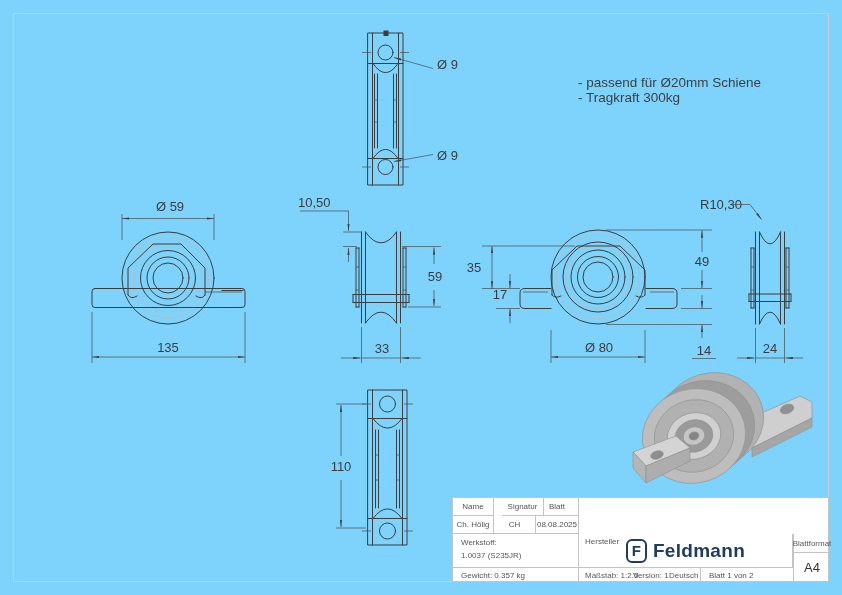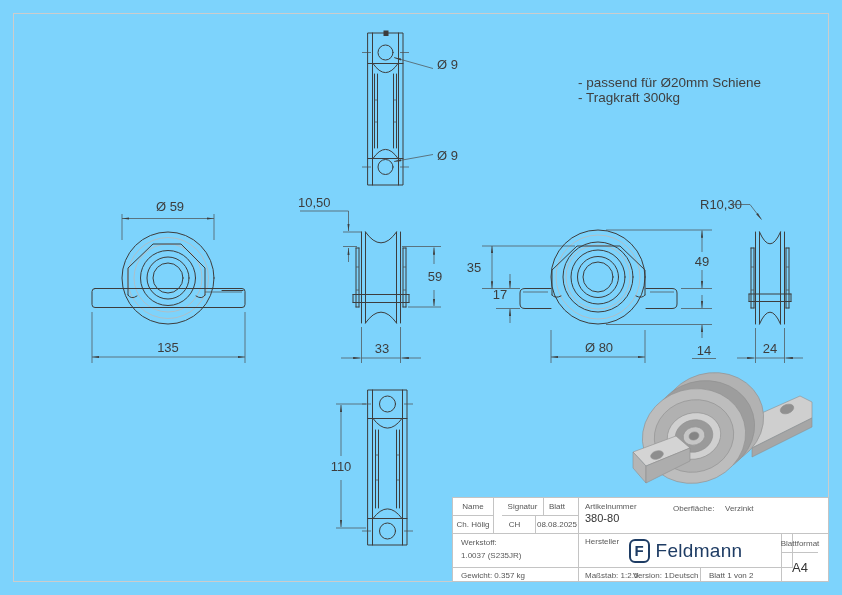--- a/index.html
+++ b/index.html
@@ -16,21 +16,21 @@
       box-sizing:border-box;background:#fff;font-size:8px;color:#555;}
   .c{position:absolute;box-sizing:border-box;display:flex;align-items:center;justify-content:center;}
   .bb{border-bottom:1px solid #c4c4c4;} .br{border-right:1px solid #c4c4c4;text-align:right;} .bl{border-left:1px solid #c4c4c4;}
   .left{justify-content:flex-start;padding-left:8px;}
   .sm{font-size:8px;color:#5a5a5a;}
   .artno{font-size:11px;color:#333;}
   .a4{font-size:13px;color:#333;}
   .abs{position:absolute;}
   .logo-box{width:21px;height:24px;border:2.5px solid #1e3c64;border-radius:6px;display:flex;
             align-items:center;justify-content:center;color:#1e3c64;font-weight:bold;font-size:15px;box-sizing:border-box;}
-  .logo-text{font-size:19px;color:#1e3c64;font-weight:400;letter-spacing:.3px;margin-left:6px;}
+  .logo-text{font-size:19px;color:#1e3c64;font-weight:700;letter-spacing:.3px;margin-left:6px;}
 </style>
 </head>
 <body>
 
 <div class="sheet">
 
 <svg width="842" height="595" viewBox="0 0 842 595">
   <defs>
     <marker id="ar" viewBox="0 0 11 4" refX="10.5" refY="2" markerWidth="11" markerHeight="4" orient="auto-start-reverse">
       <path d="M0,0.5 L11,2 L0,3.5 Z" fill="#3d3d3d"></path>
@@ -273,39 +273,33 @@
 </svg>
 
 <div class="tb">
   <div class="c br bb" style="left:0;top:0;width:41px;height:18px">Name</div>
   <div class="c br bb" style="left:49px;top:0;width:42px;height:18px">Signatur</div>
   <div class="c br bb" style="left:83px;top:0;width:43px;height:18px">Blatt</div>
   <div class="c br bb" style="left:0;top:18px;width:41px;height:18px">Ch. Hölig</div>
   <div class="c br bb" style="left:41px;top:18px;width:42px;height:18px">CH</div>
   <div class="c br bb" style="left:83px;top:18px;width:43px;height:18px">08.08.2025</div>
 
-  <div class="c bb" style="left:126px;top:0;width:250px;height:36px">
-    <span class="abs sm" style="left:6px;top:4px">Artikelnummer</span>
-    <span class="abs artno" style="left:6px;top:14px">380-80</span>
-    <span class="abs sm" style="left:94px;top:6px">Oberfläche:</span>
-    <span class="abs sm" style="left:146px;top:6px">Verzinkt</span>
-  </div>
 
   <div class="c br bb left" style="left:0;top:36px;width:126px;height:34px">
     <span class="abs sm" style="left:8px;top:4px">Werkstoff:</span>
     <span class="abs sm" style="left:8px;top:17px">1.0037 (S235JR)</span>
   </div>
 
   <div class="c br bb" style="left:126px;top:36px;width:214px;height:34px">
     <span class="abs sm" style="left:6px;top:3px">Hersteller</span>
     <span class="logo-box">F</span>
     <span class="logo-text">Feldmann</span>
   </div>
 
-  <div class="c bl" style="left:328px;top:36px;width:36px;height:48px;flex-direction:column;justify-content:flex-start">
+  <div class="c bl" style="left:340px;top:36px;width:36px;height:48px;flex-direction:column;justify-content:flex-start">
     <span class="c bb sm" style="left:0;top:0;width:36px;height:19px">Blattformat</span>
     <span class="c a4" style="left:0;top:19px;width:36px;height:28px">A4</span>
   </div>
 
   <div class="c br left" style="left:0;top:70px;width:126px;height:14px">Gewicht: 0.357 kg</div>
   <div class="c br" style="left:126px;top:70px;width:122px;height:14px">
     <span class="abs sm" style="left:6px;top:3px">Maßstab: 1:2.5</span>
     <span class="abs sm" style="left:54px;top:3px">Version: 1</span>
     <span class="abs sm" style="left:90px;top:3px">Deutsch</span>
   </div>

